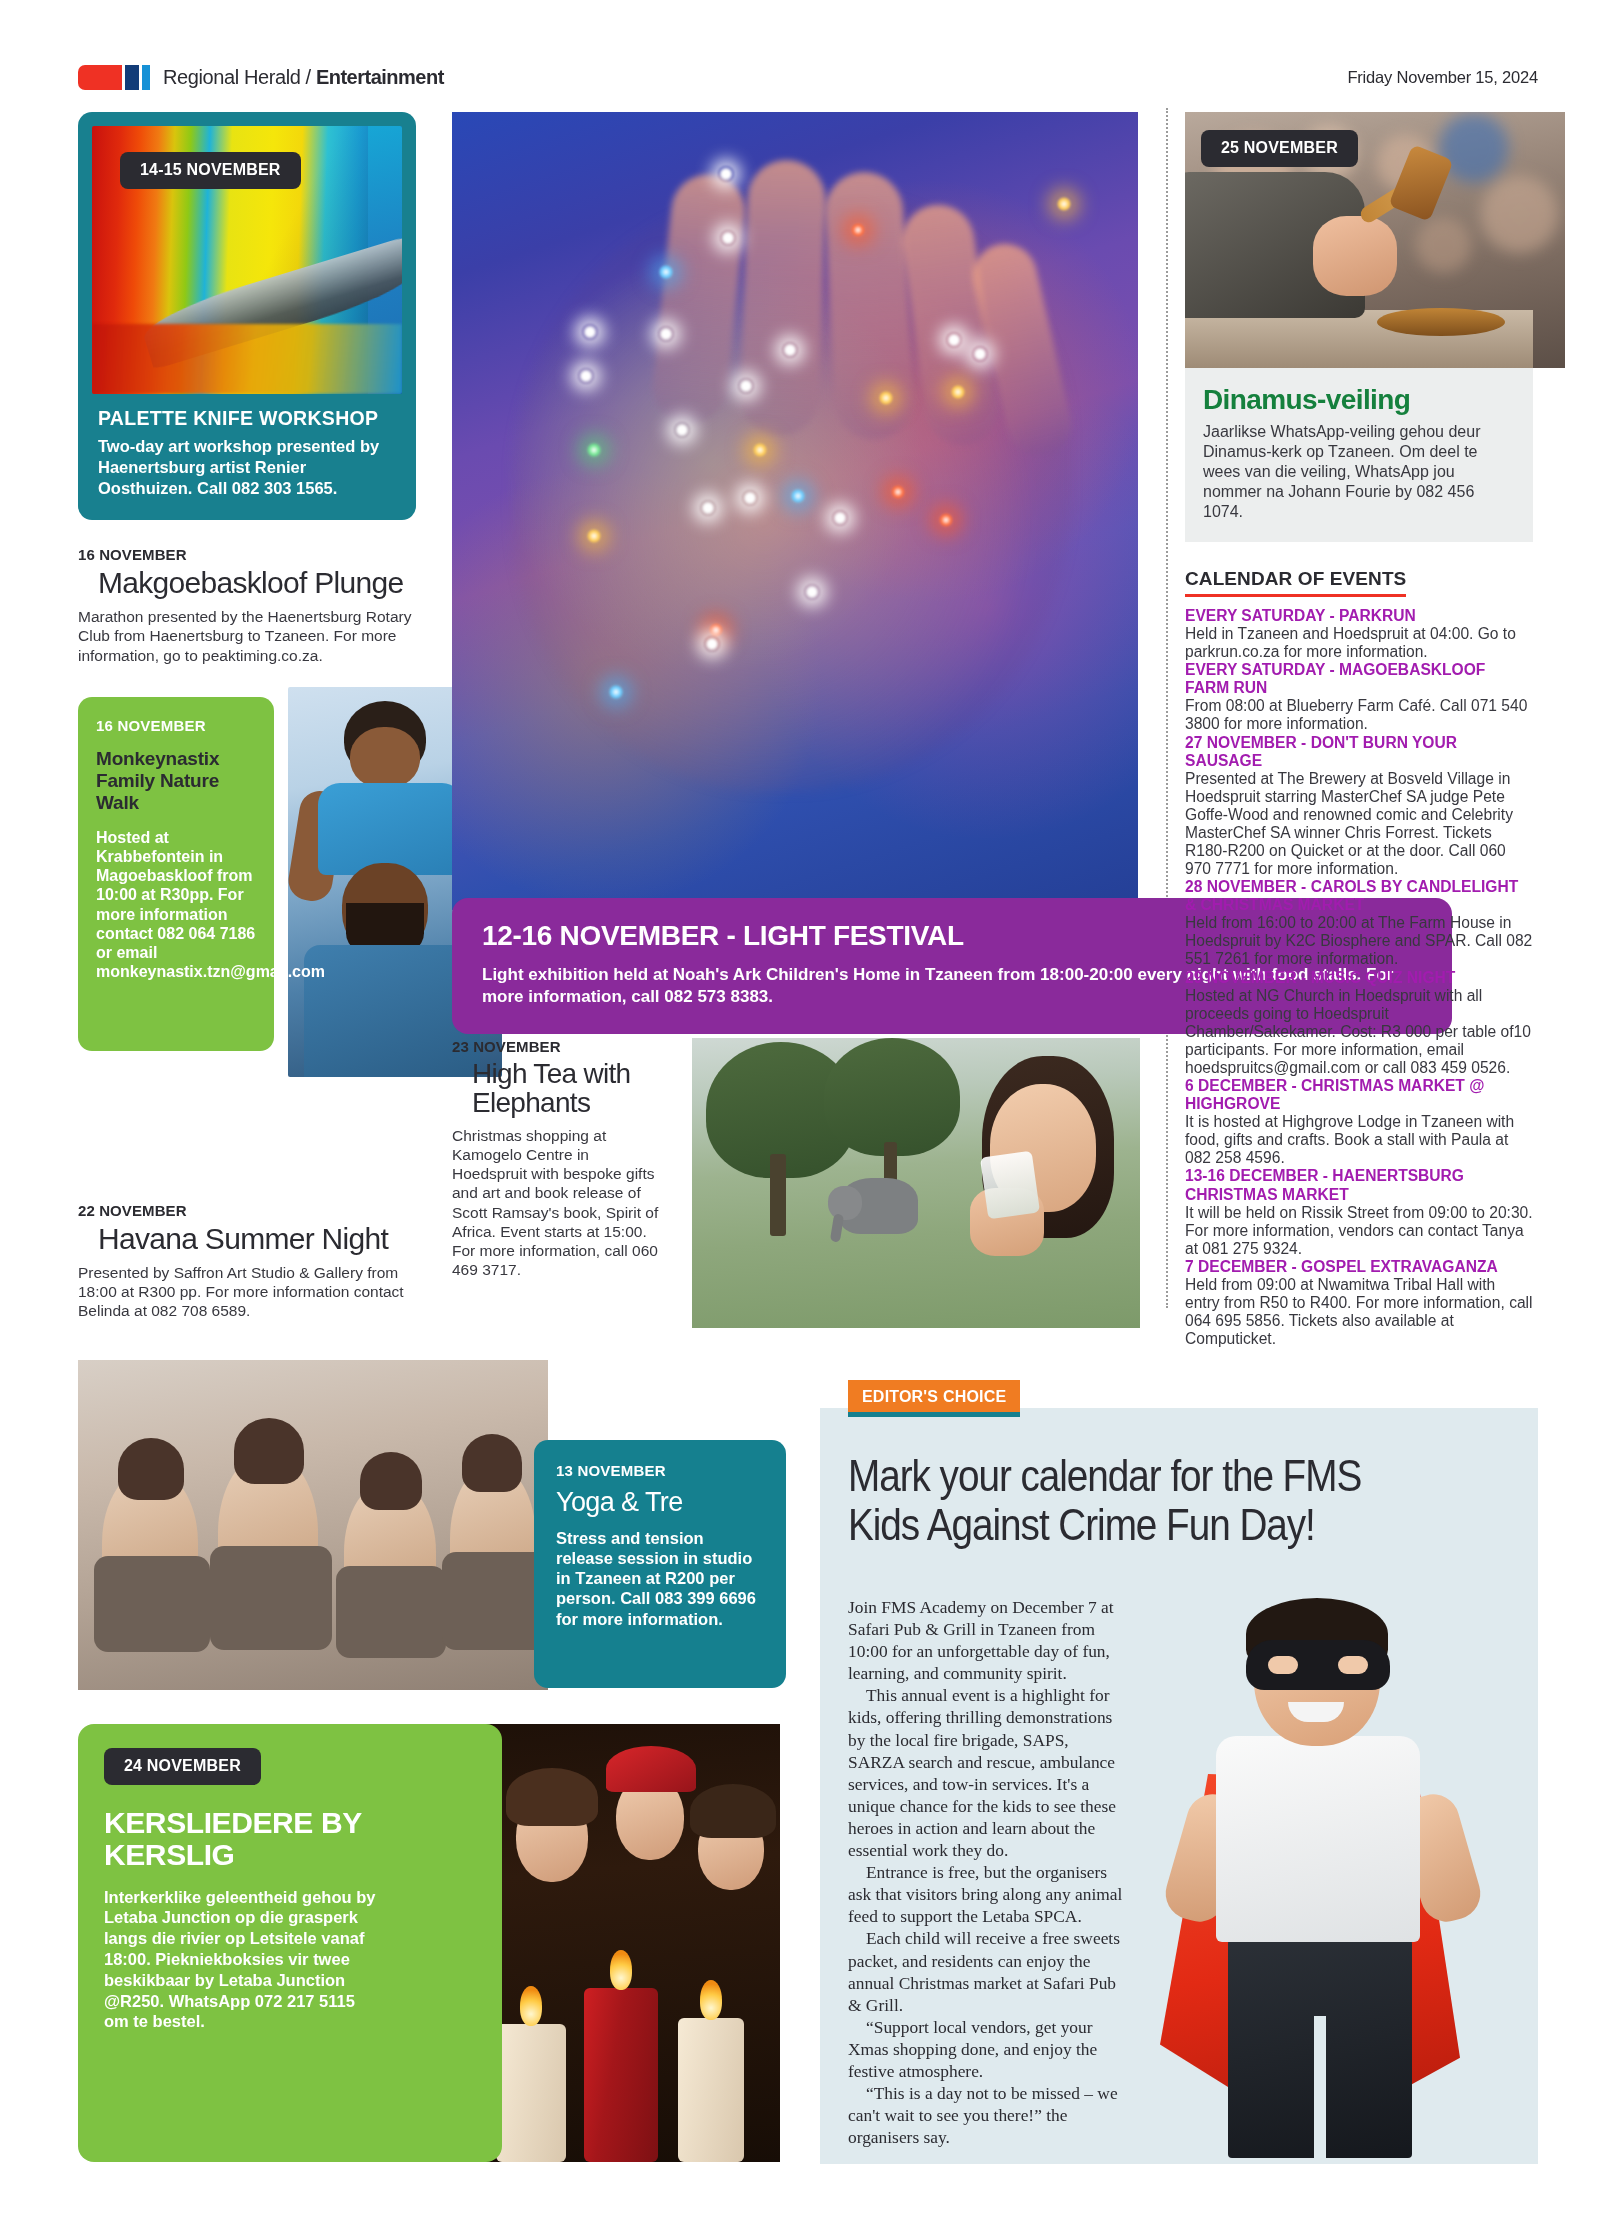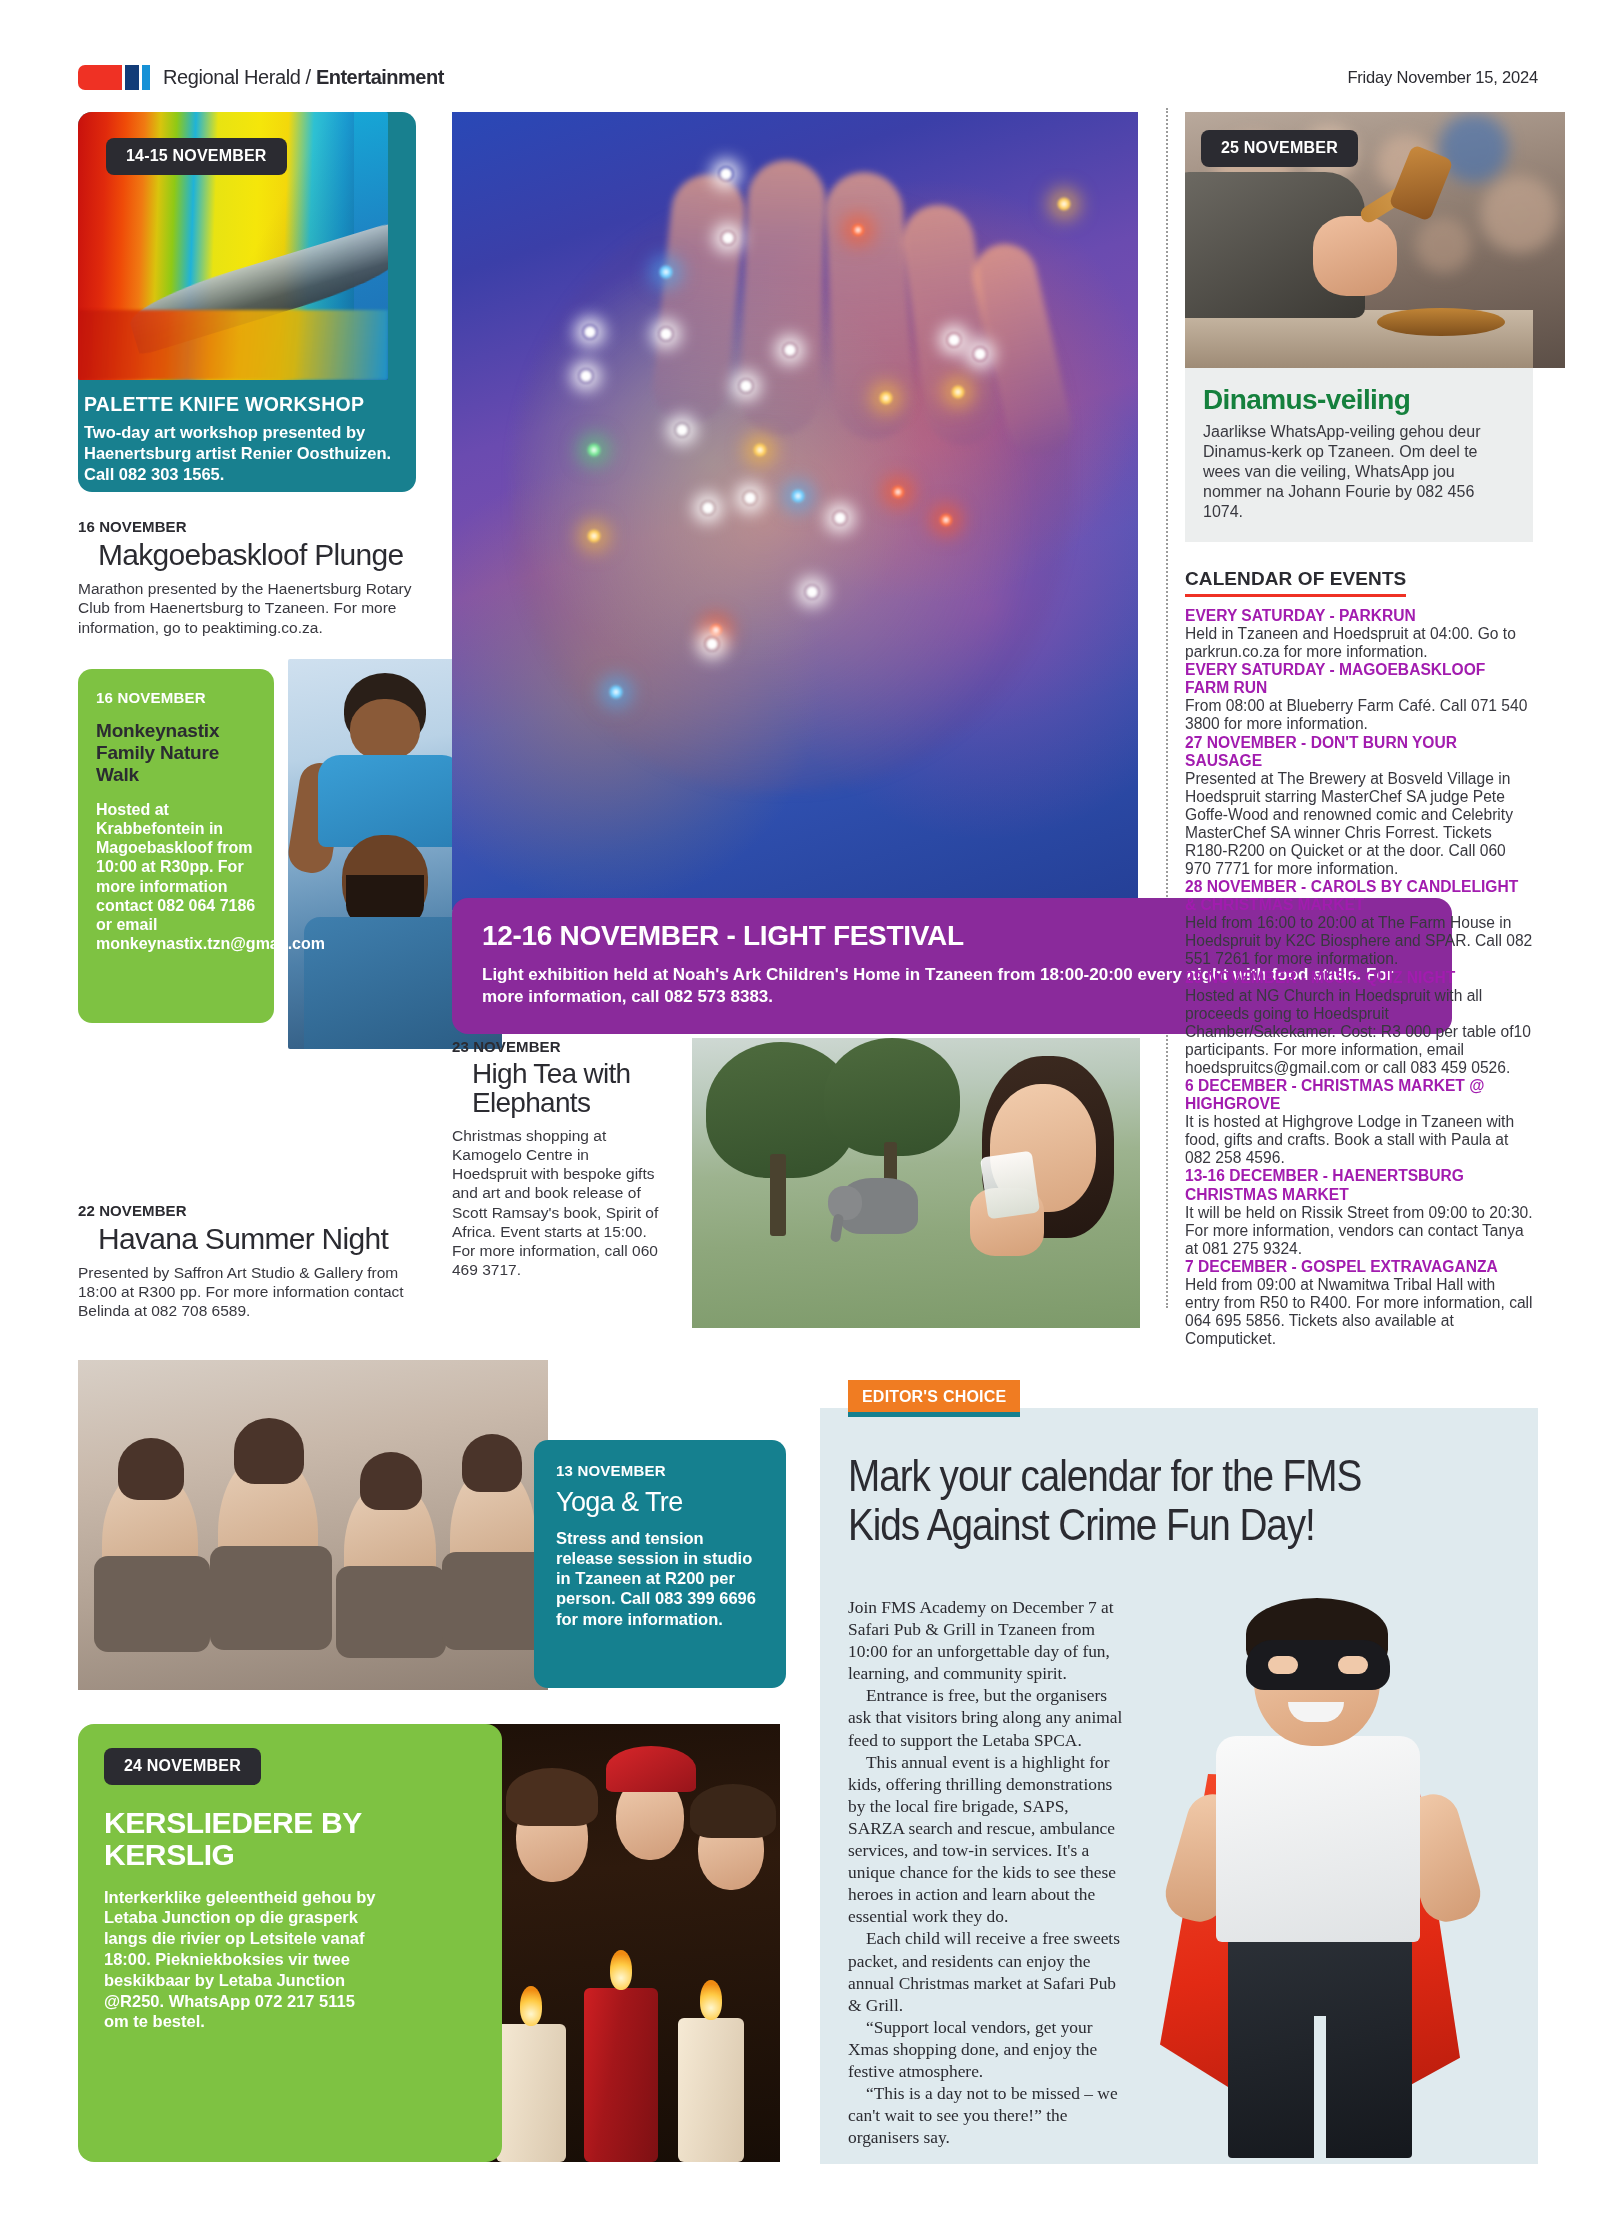--- a/index.html
+++ b/index.html
@@ -54,21 +54,21 @@
     padding: 9px 20px 10px 20px; border-radius: 8px;
     text-transform: uppercase;
   }
 
   
   .col-left { position: absolute; left: 78px; top: 112px; width: 338px; }
 
   
   .card-teal {
     position: relative; width: 338px; background: #18808f;
-    border-radius: 14px; padding: 0; overflow: hidden;
+    border-radius: 14px; padding: 14px; overflow: hidden;
   }
   .pk-photo {
     position: relative; width: 310px; height: 268px; border-radius: 2px;
     overflow: hidden;
     background:
       linear-gradient(118deg, rgba(0,0,0,0) 55%, rgba(0,0,0,.28) 100%),
       linear-gradient(92deg,
         #c8110d 0%, #e02a0c 9%, #ef4b08 15%, #f07a12 21%,
         #d9c40d 26%, #8fc915 31%, #1fb3d8 37%, #e8e312 44%,
         #f5e60a 57%, #f3d80b 66%, #2ec1d2 74%, #1b9fd6 84%, #1464b8 100%);
@@ -710,22 +710,22 @@
           <div class="cal-item-body">Held from 09:00 at Nwamitwa Tribal Hall with entry from R50 to R400. For more information, call 064 695 5856. Tickets also available at Computicket.</div>
         </div>
       </div>
   </div>
 
   <div class="editor">
     <div class="ec-tag">EDITOR'S CHOICE</div>
     <div class="ec-title">Mark your calendar for the FMS Kids Against Crime Fun Day!</div>
     <div class="ec-body" id="ec-body">
         <p>Join FMS Academy on December 7 at Safari Pub &amp; Grill in Tzaneen from 10:00 for an unforgettable day of fun, learning, and community spirit.</p>
+        <p>This annual event is a highlight for kids, offering thrilling demonstrations by the local fire brigade, SAPS, SARZA search and rescue, ambulance services, and tow-in services. It's a unique chance for the kids to see these heroes in action and learn about the essential work they do.</p>
         <p>Entrance is free, but the organisers ask that visitors bring along any animal feed to support the Letaba SPCA.</p>
-        <p>This annual event is a highlight for kids, offering thrilling demonstrations by the local fire brigade, SAPS, SARZA search and rescue, ambulance services, and tow-in services. It's a unique chance for the kids to see these heroes in action and learn about the essential work they do.</p>
         <p>Each child will receive a free sweets packet, and residents can enjoy the annual Christmas market at Safari Pub &amp; Grill.</p>
         <p>“Support local vendors, get your Xmas shopping done, and enjoy the festive atmosphere.</p>
         <p>“This is a day not to be missed – we can't wait to see you there!” the organisers say.</p>
       </div>
     <div class="ec-kid">
       <div class="kid-cape"></div>
       <div class="kid-arm-l"></div>
       <div class="kid-arm-r"></div>
       <div class="kid-pants"></div>
       <div class="kid-shirt"></div>

